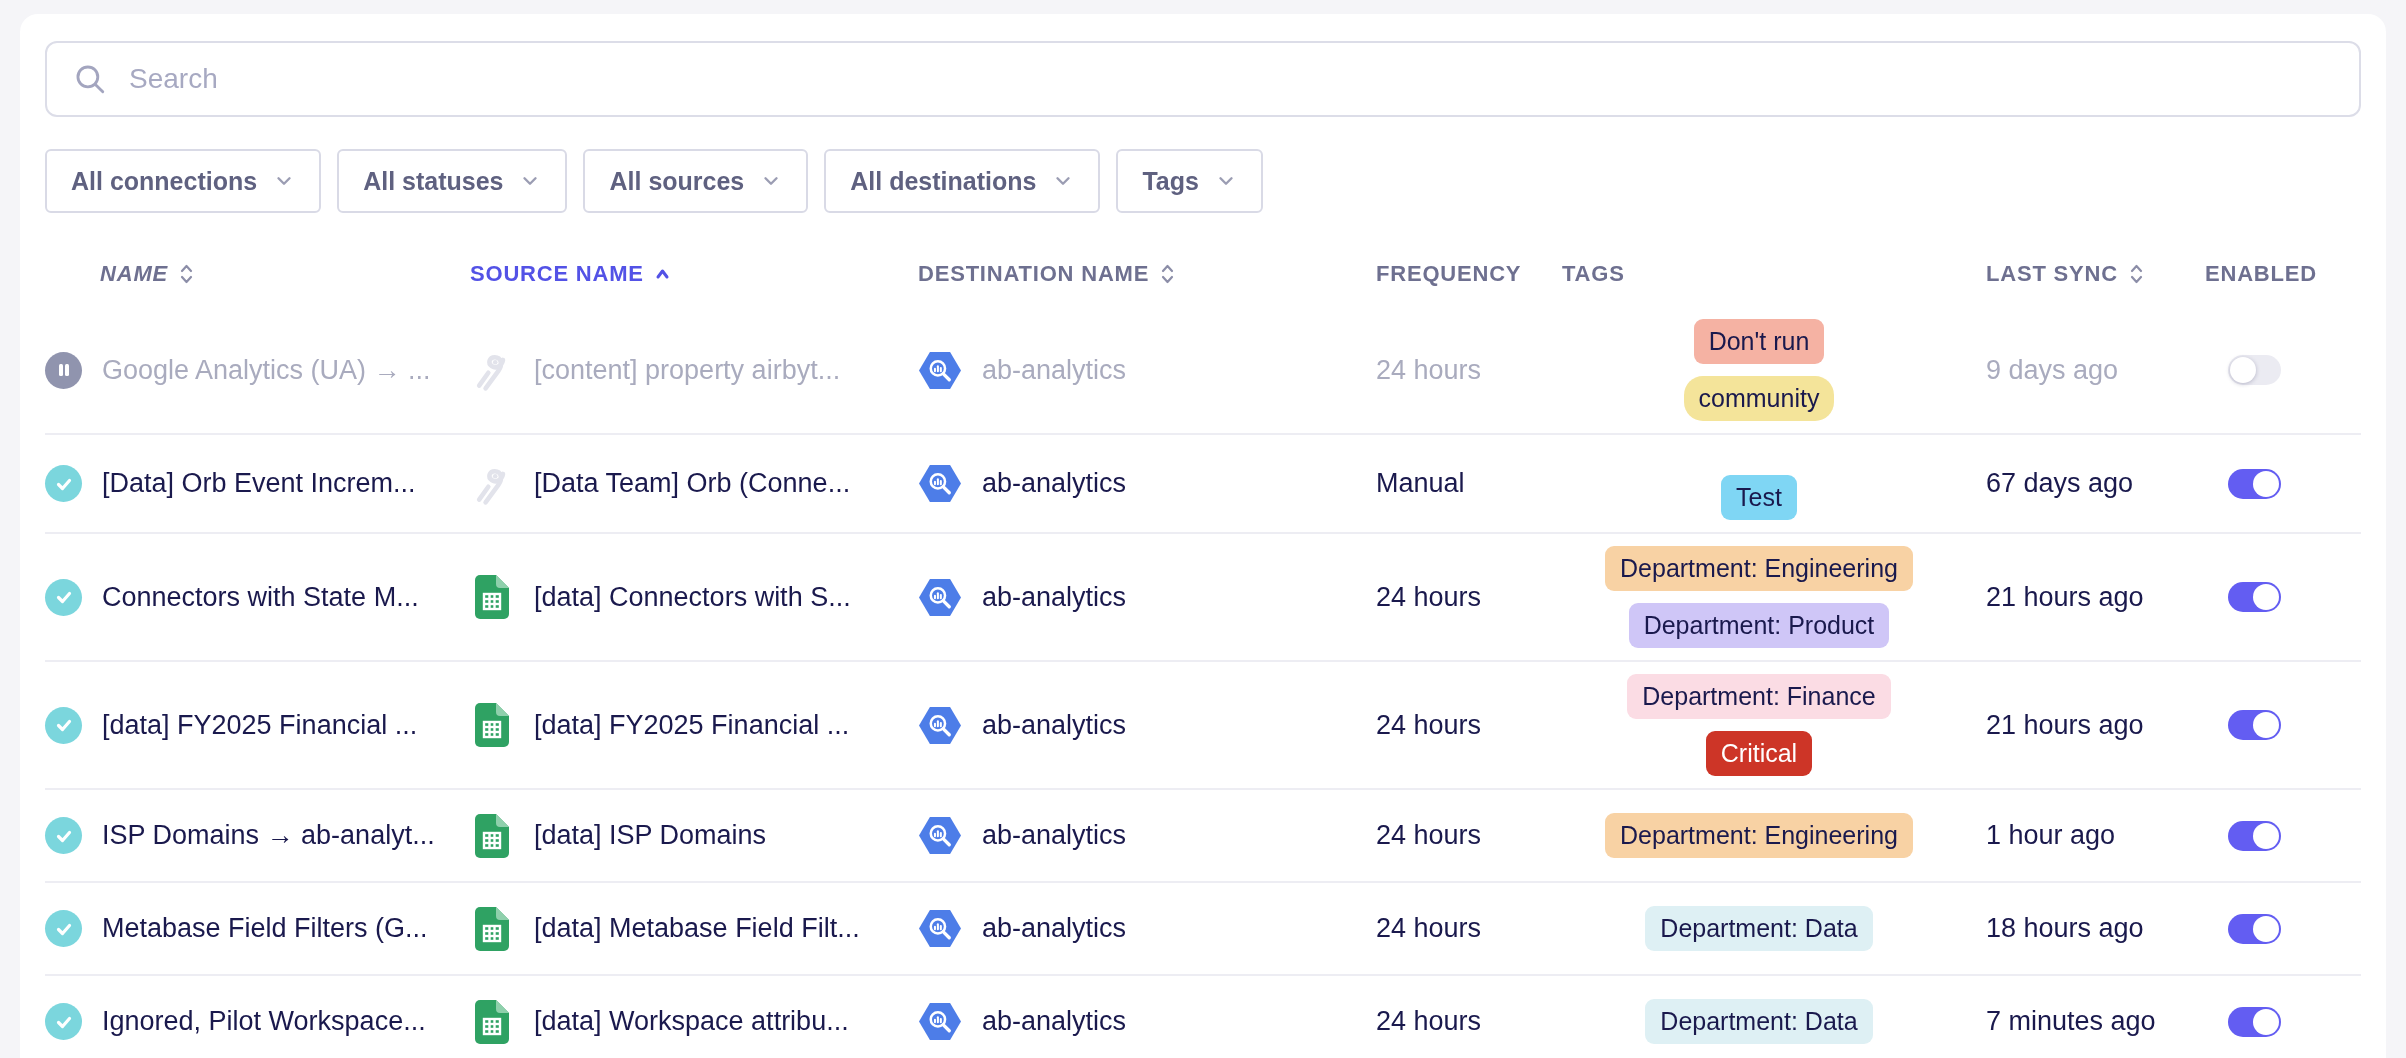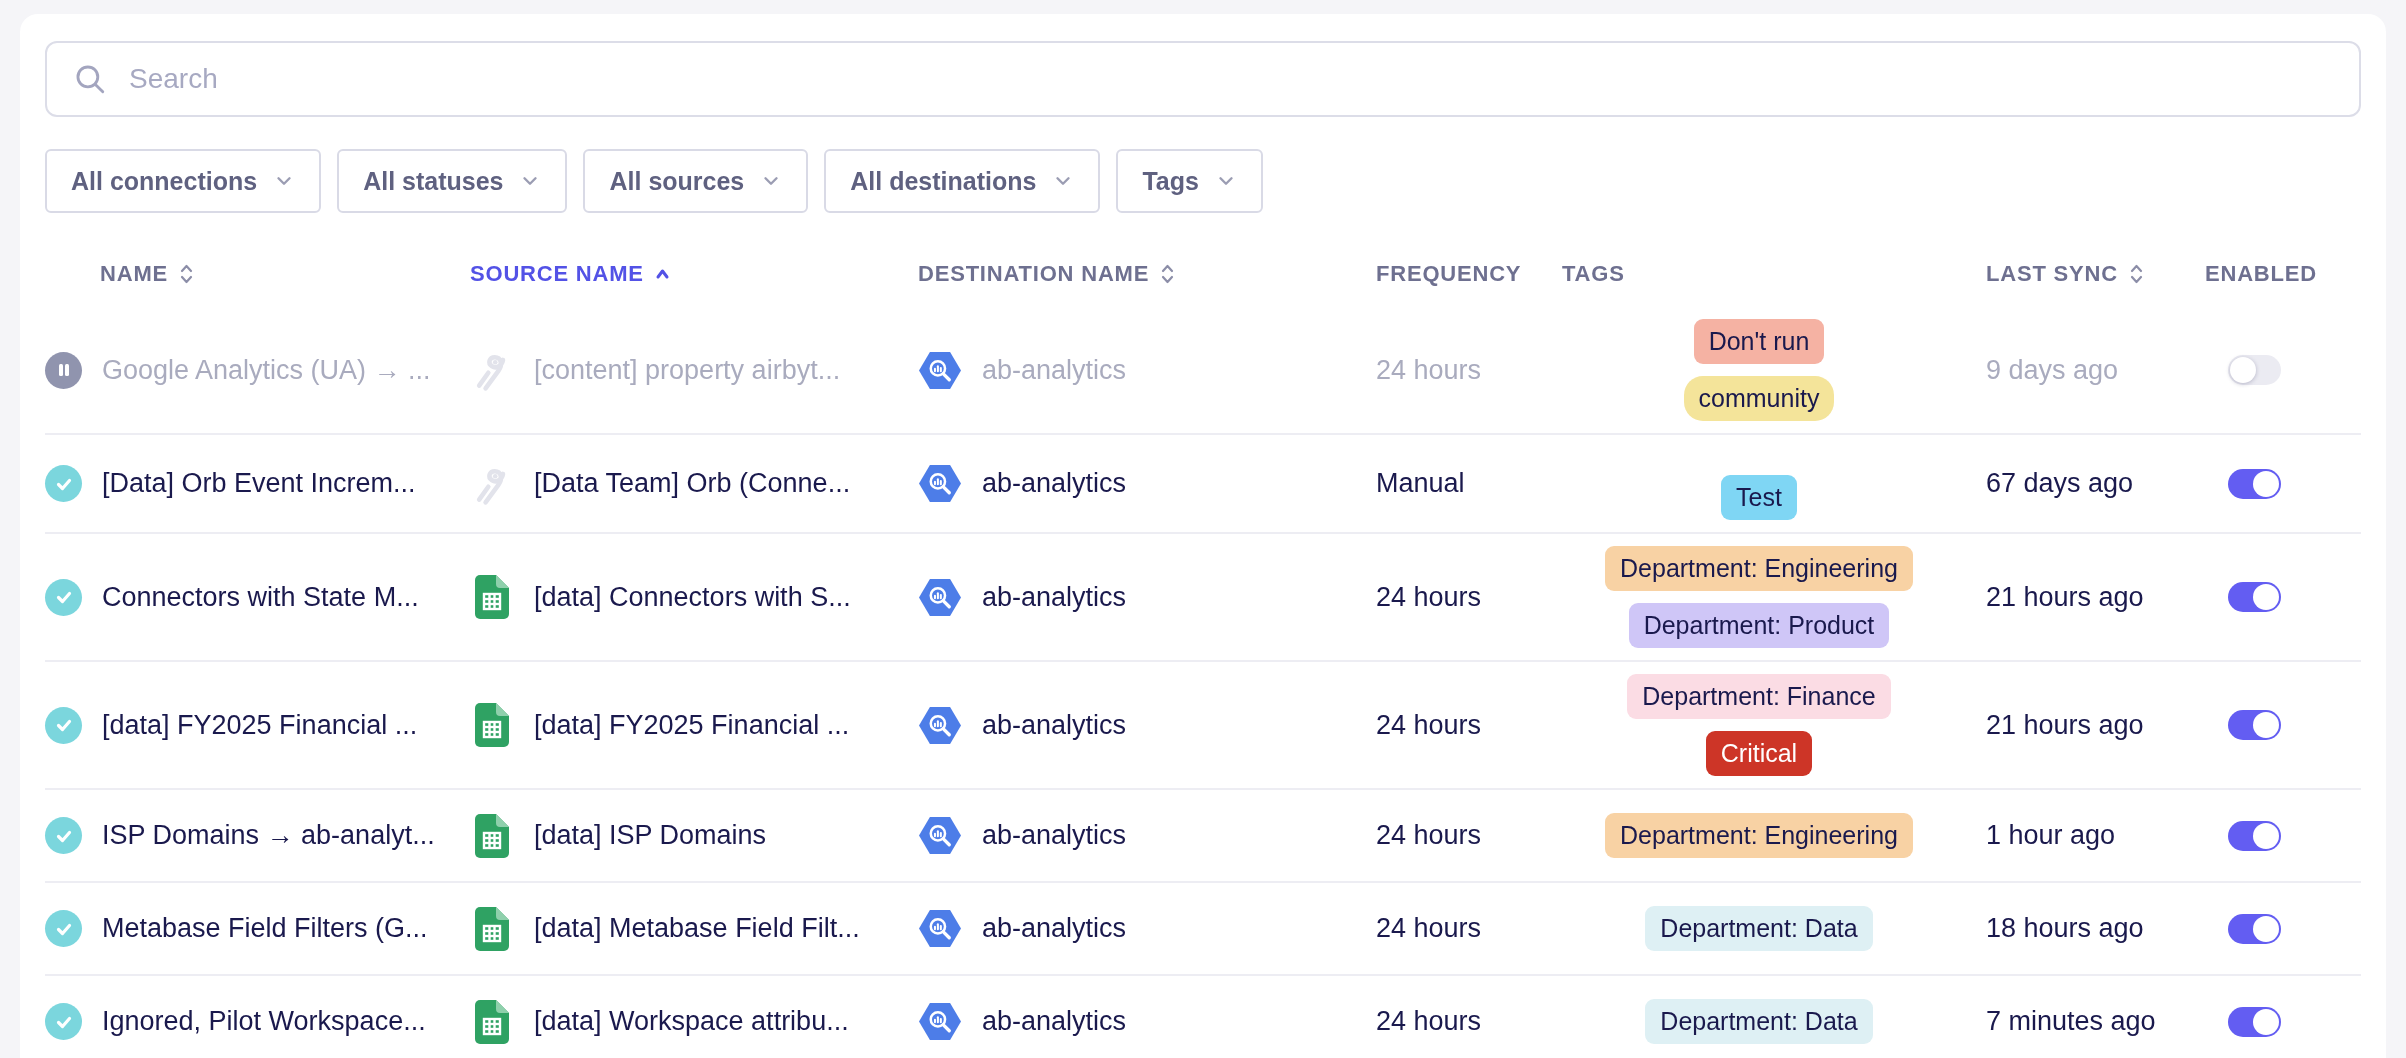--- a/index.html
+++ b/index.html
@@ -41,21 +41,21 @@
     grid-template-columns:425px 448px 458px 186px 424px 219px 1fr;
     align-items:center;
   }
   .thead { margin-top:28px; height:66px; }
   .th {
     font:700 22px "Liberation Sans", sans-serif; letter-spacing:0.8px;
     color:#6e7090; display:flex; align-items:center; gap:10px; cursor:default;
   }
   .th.sortable { cursor:pointer; }
   .th.sorted { color:#5352e6; }
-  .th:first-child { padding-left:55px; }
+  .th:first-child { padding-left:55px;font-style:italic; }
   .th svg { width:17px; height:24px; }
   .sort-both { color:#8c8ea8; }
   .sort-asc  { color:#5352e6; }
   .row {
     min-height:93px; border-bottom:2px solid #ededf3; padding:12px 0; cursor:pointer;
   }
   .cell { display:flex; align-items:center; gap:20px; font-size:27px; }
   .name-cell { font-weight:500; }
   .src-cell, .dst-cell { font-weight:400; }
   .freq-cell, .sync-cell { font-weight:400; }

